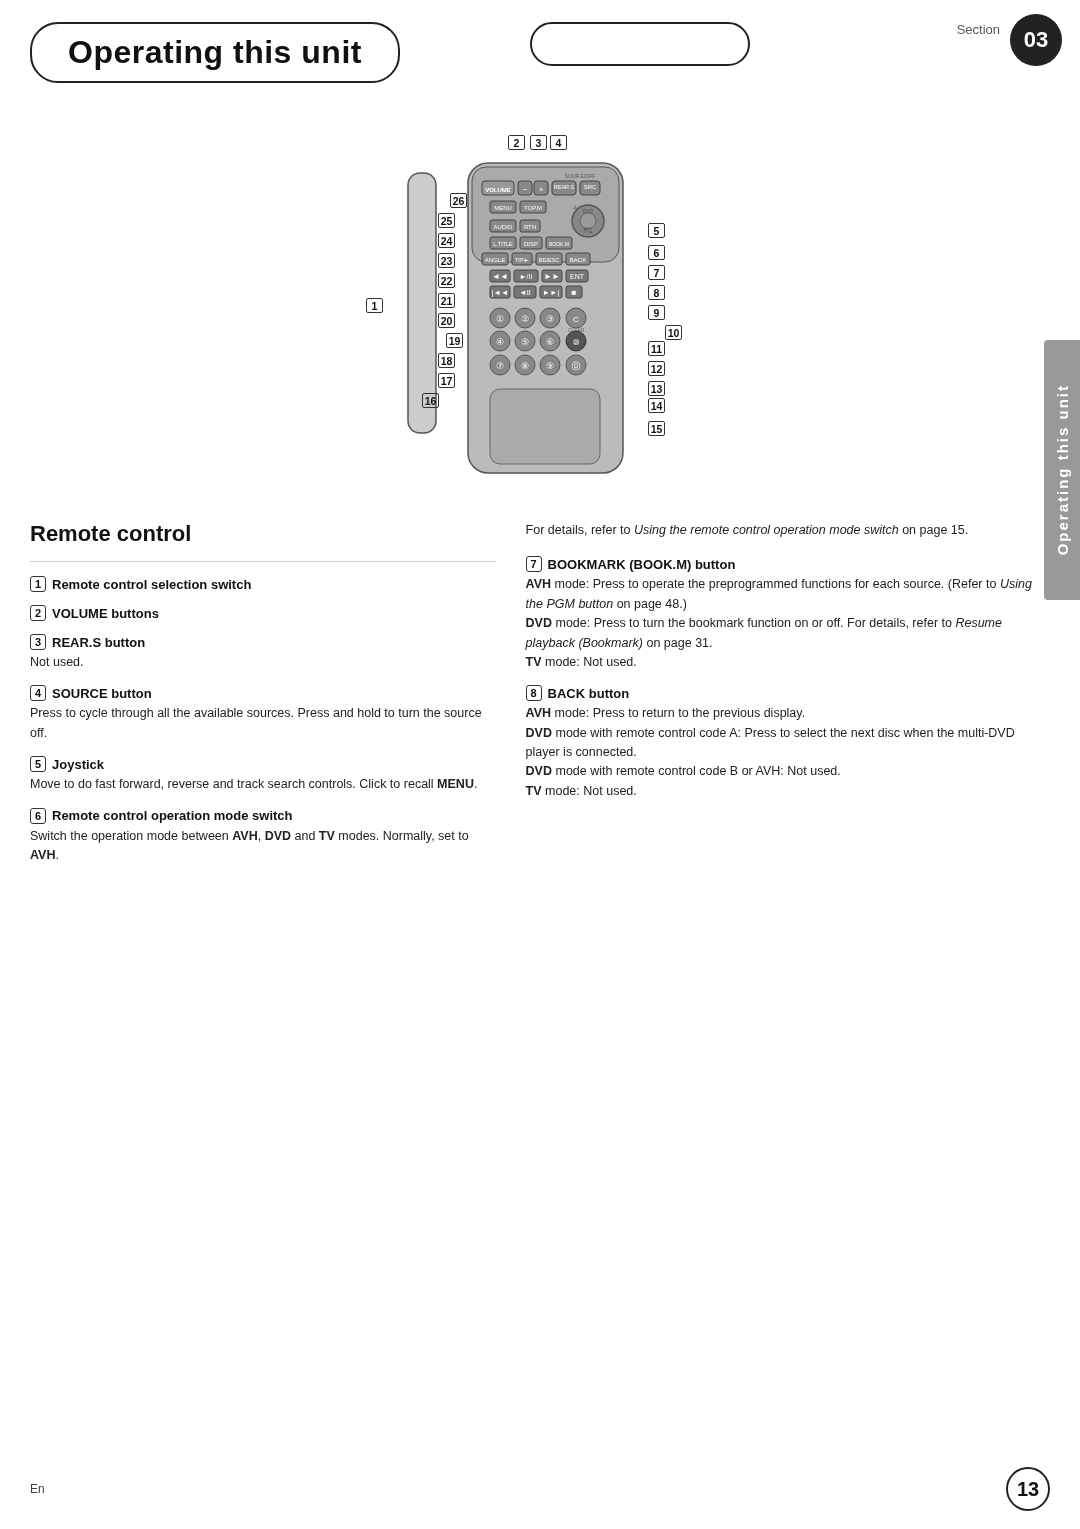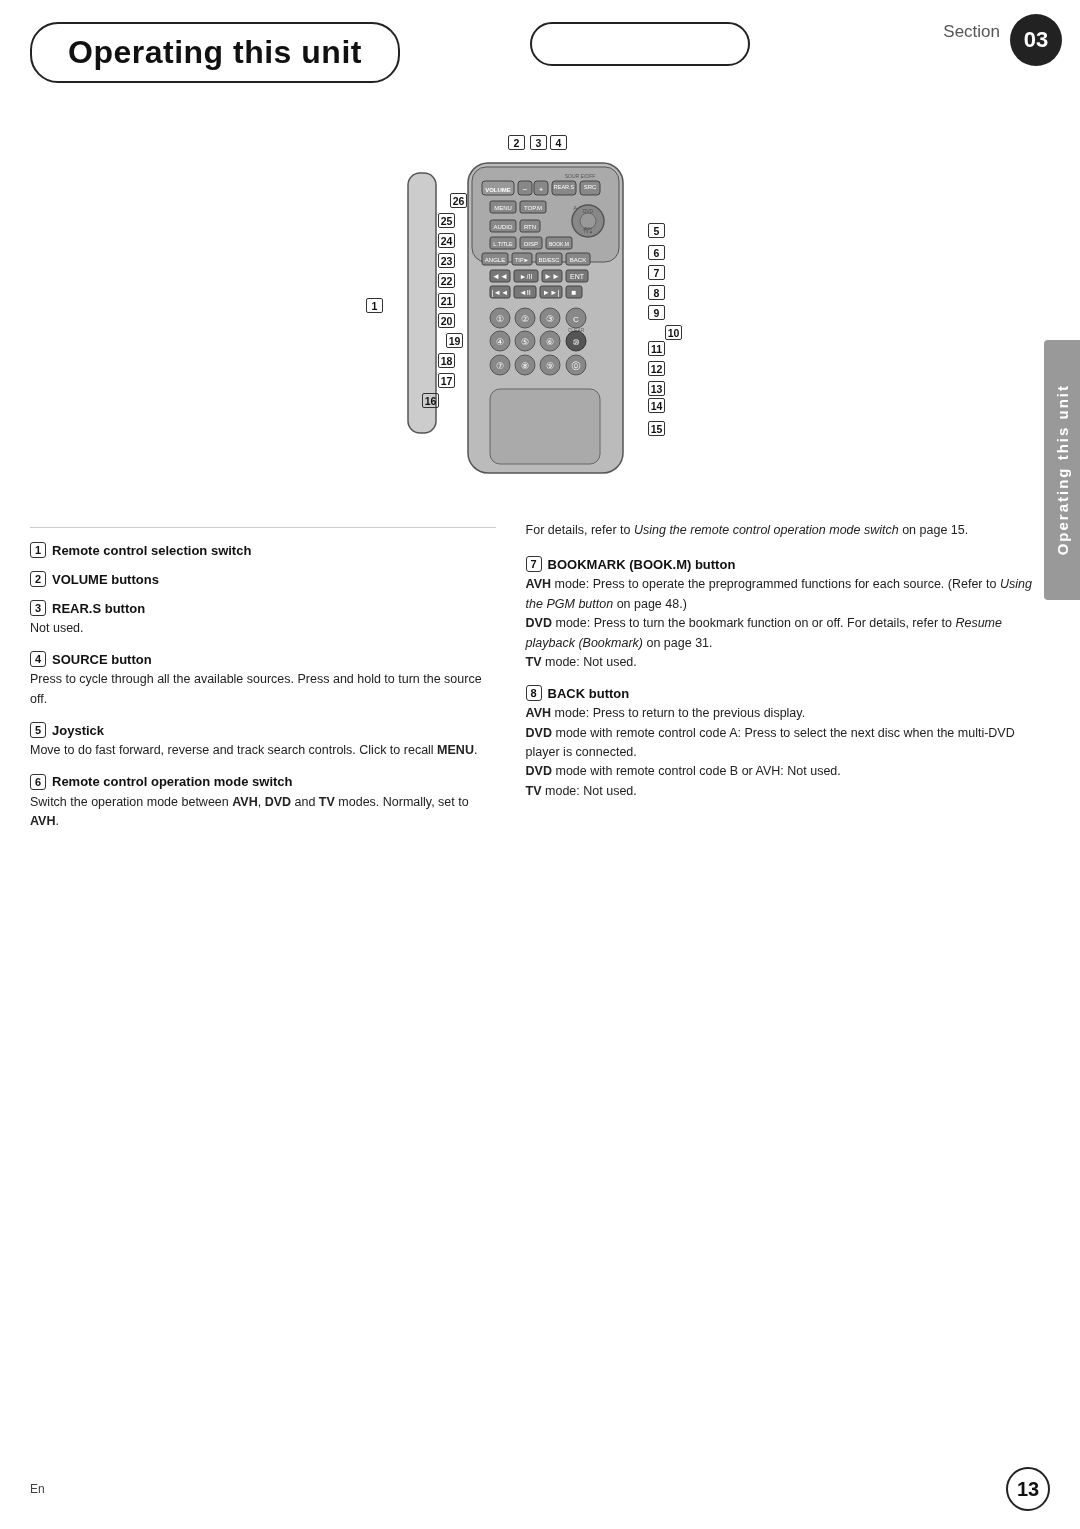--- a/index.html
+++ b/index.html
@@ -27,21 +27,21 @@
       padding: 10px 36px;
       display: inline-block;
     }
     .title-box h1 {
       font-size: 32px;
       font-weight: 900;
       color: #111;
       letter-spacing: 0.5px;
     }
     .section-label {
-      font-size: 17px;
+      font-size: 13px;
       color: #555;
       position: absolute;
       right: 80px;
       top: 22px;
       margin-left: 32px;
     }
     .section-number-box {
       background: #222;
       color: #fff;
       font-size: 22px;
@@ -382,20 +382,21 @@
     <div class="diag-num" style="left:148px; top:120px;"><span class="bracket">24</span></div>
     
     <div class="diag-num" style="left:148px; top:100px;"><span class="bracket">25</span></div>
     
     <div class="diag-num" style="left:160px; top:80px;"><span class="bracket">26</span></div>
   </div>
 </div>
 
 <div class="content-area">
   <div class="col-left">
+    <h2 class="section-title">Remote control</h2>
     <div class="divider-line"></div>
 
     <div class="item">
       <div class="item-heading">
         <span class="item-number">1</span>
         <span>Remote control selection switch</span>
       </div>
     </div>
 
     <div class="item">

